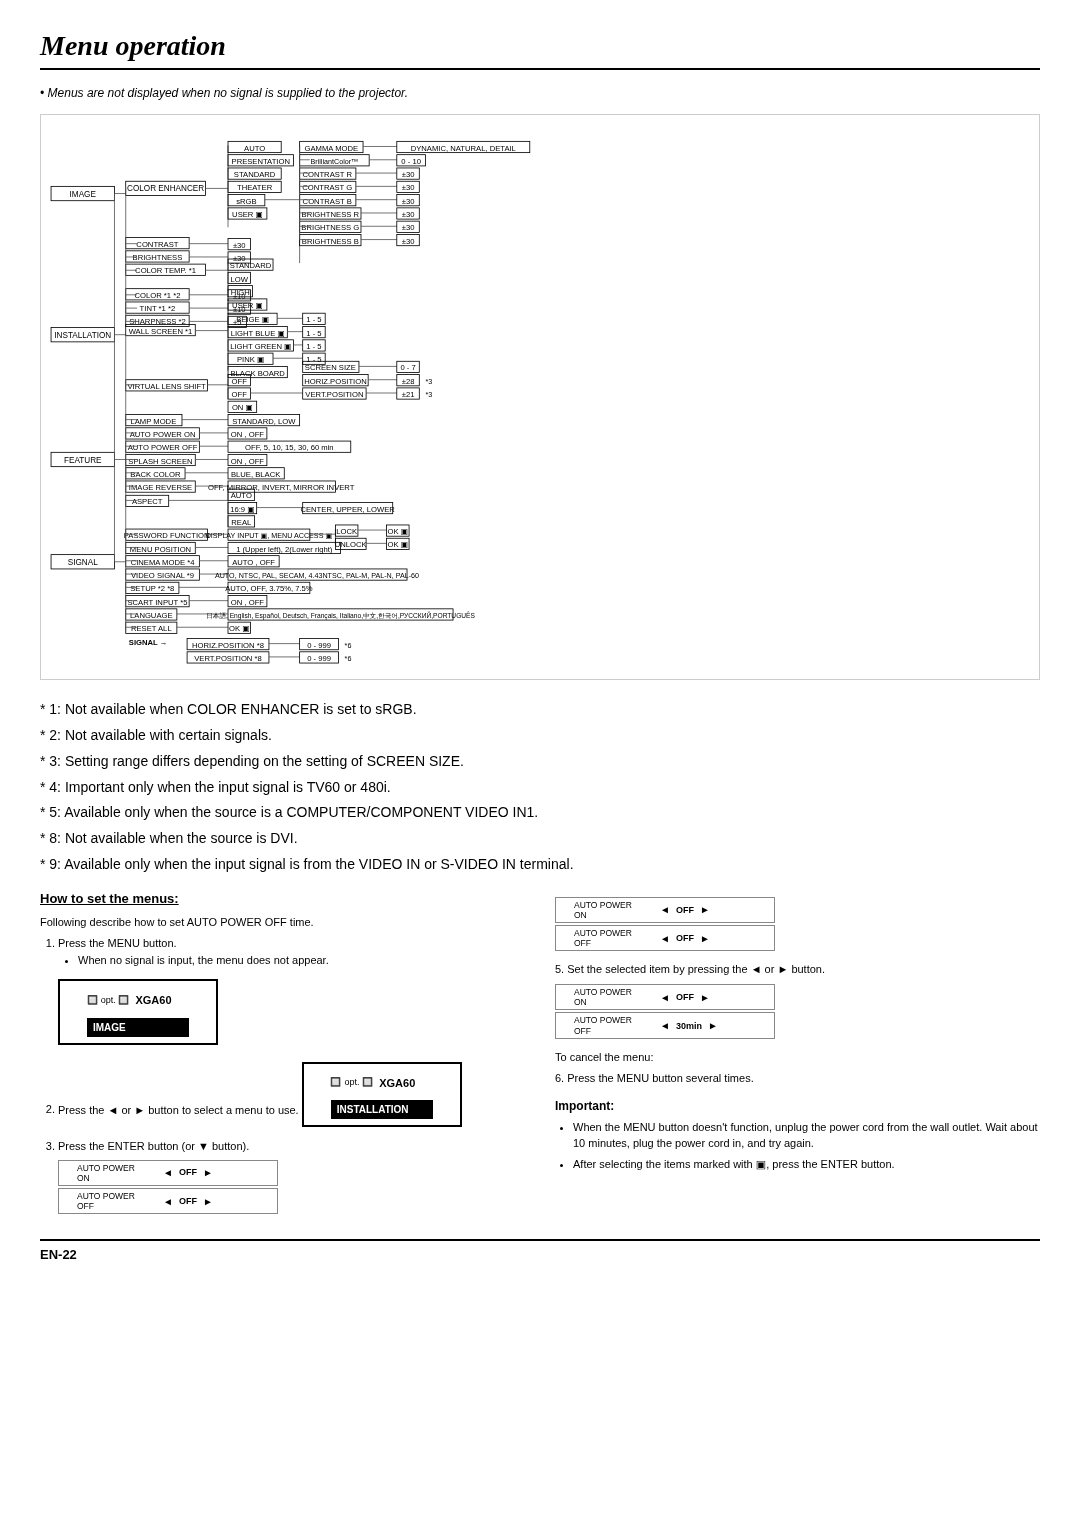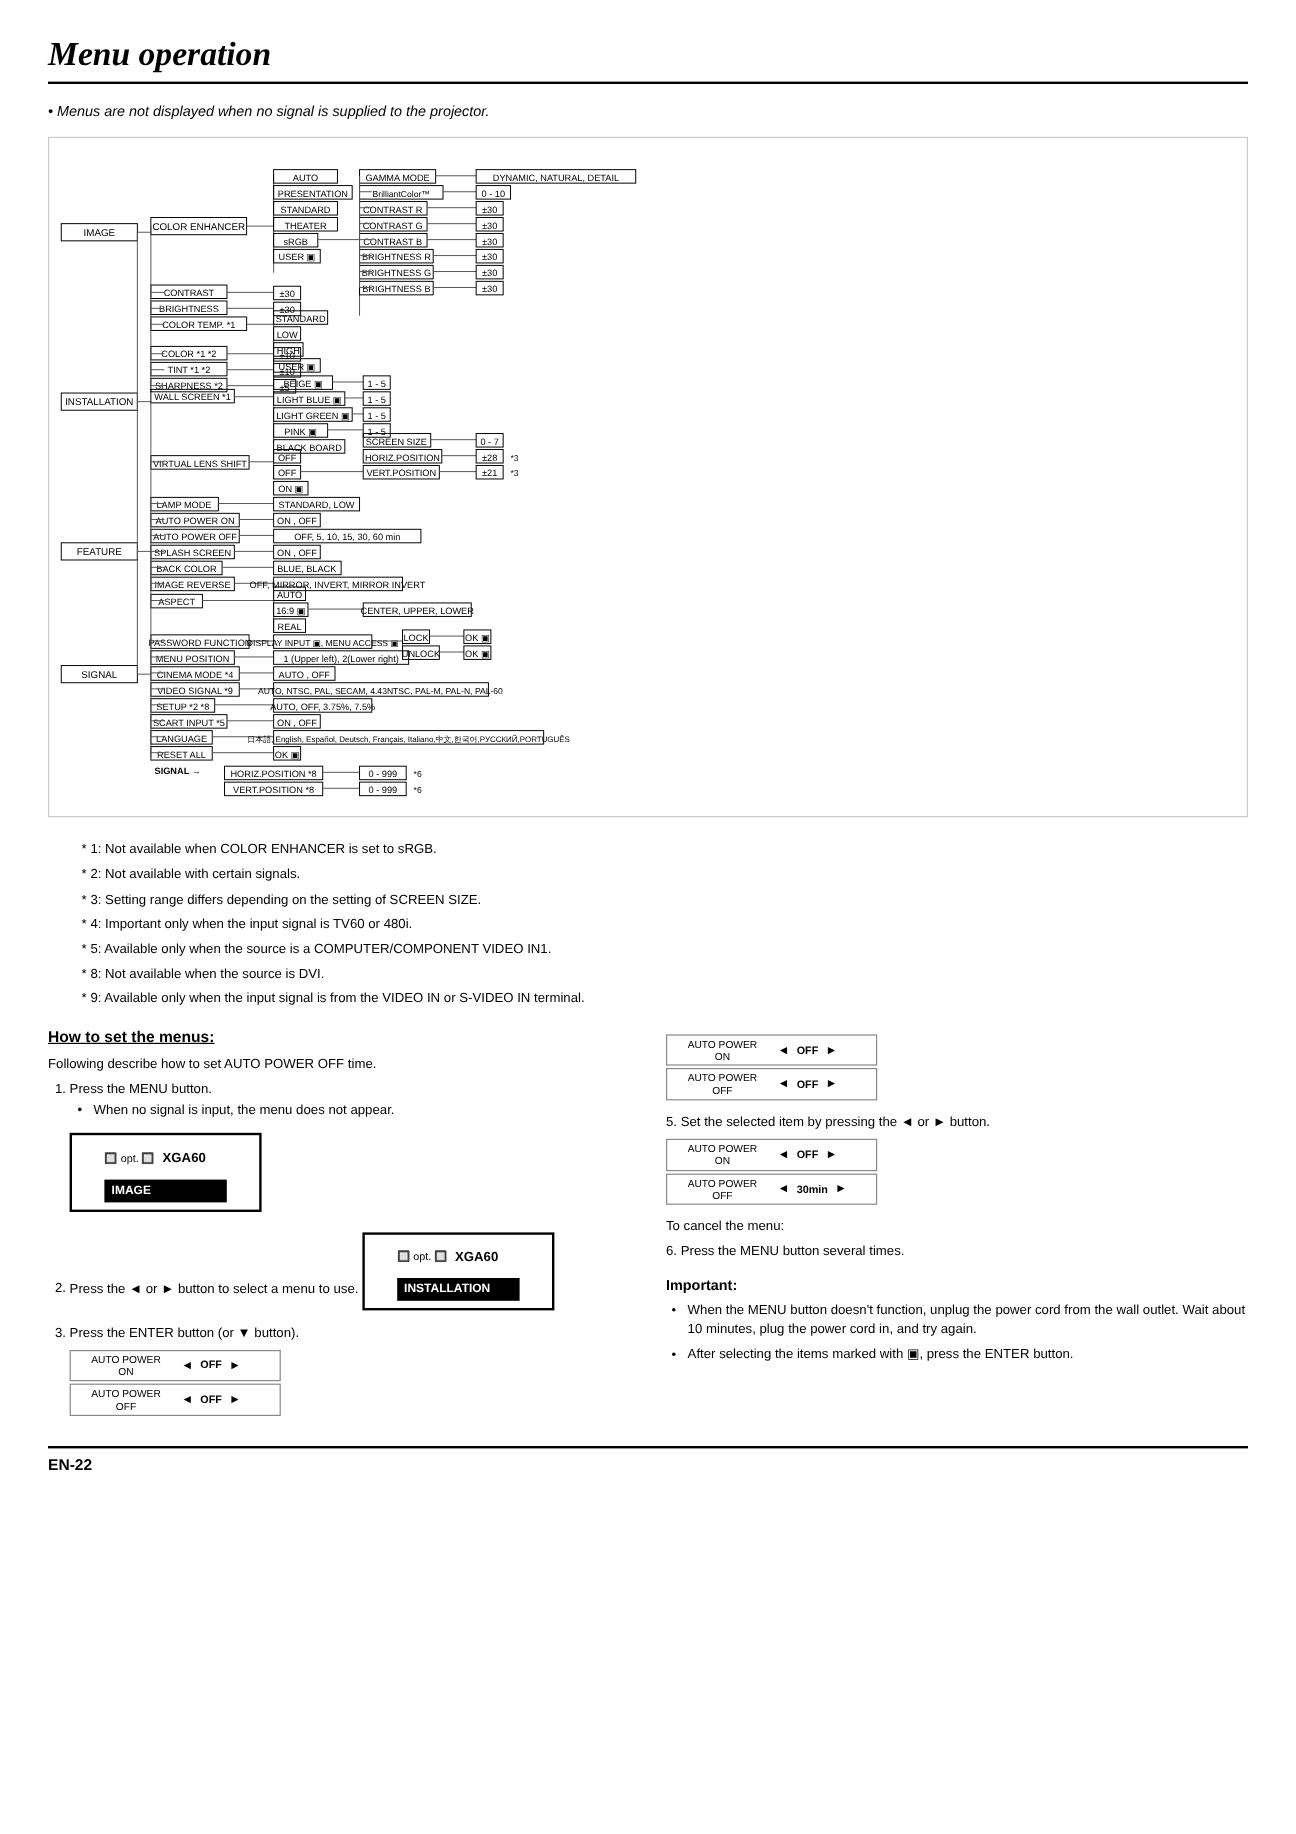--- a/index.html
+++ b/index.html
@@ -32,24 +32,23 @@
     .diagram-container {
       border: 1px solid #ccc;
       padding: 10px 8px;
       margin-bottom: 18px;
       position: relative;
       overflow: visible;
     }
 
     
     .notes {
-      font-size: 11px;
+      font-size: 14px;
       margin-bottom: 14px;
       line-height: 1.7;
-      margin-left: 28px;
     }
     .notes p { margin-bottom: 2px; }
 
     
     .how-to {
       display: grid;
       grid-template-columns: 1fr 1fr;
       gap: 16px 30px;
       font-size: 11px;
     }
@@ -95,25 +94,24 @@
     .screen-box .screen-label {
       font-size: 11px;
       font-weight: bold;
       padding: 2px 0;
     }
 
     .power-row {
       display: flex;
       align-items: center;
       border: 1px solid #888;
-      padding: 2px 6px;
+      padding: 2px 18px;
       margin: 2px 0;
       font-size: 9px;
-      width: 176px;
-      text-align: center;
+      width: 220px;
     }
     .power-row .label-col {
       min-width: 80px;
       font-size: 8.5px;
       line-height: 1.2;
     }
     .power-row .arrow { padding: 0 6px; font-size: 10px; }
     .power-row .val { font-weight: bold; }
 
     .footer-bar {

